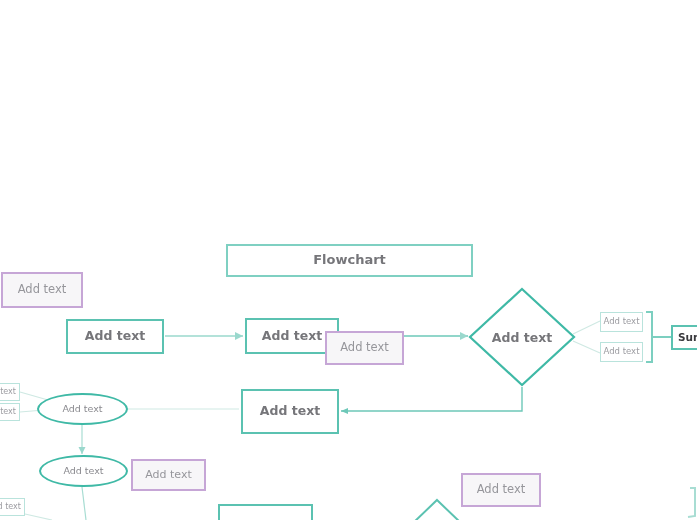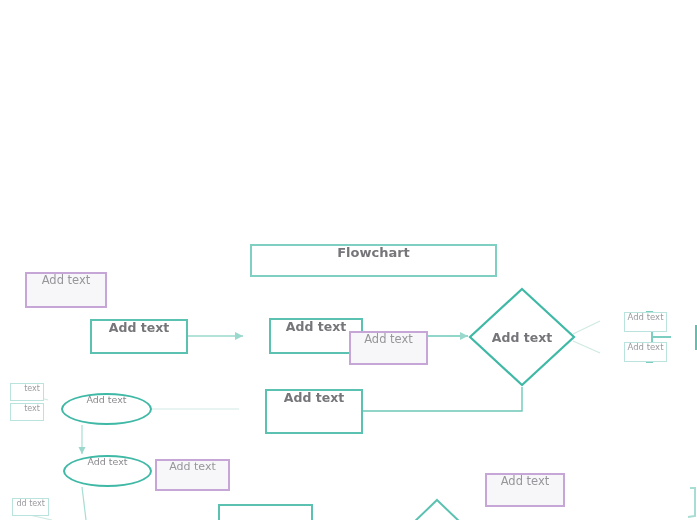--- a/index.html
+++ b/index.html
@@ -22,25 +22,24 @@
     left: 0;
     top: 0;
     width: 697px;
     height: 520px;
     pointer-events: none;
   }
   .node {
     position: absolute;
     box-sizing: border-box;
     display: flex;
-    align-items: flex-start;
+    align-items: center;
     justify-content: center;
     text-align: center;
     line-height: 1.15;
-    margin-left: 24px;
   }
   
   .rect-teal {
     border: 2px solid #5bc2b1;
     background: #ffffff;
     color: #76767a;
     font-weight: bold;
   }
   
   .rect-title {

